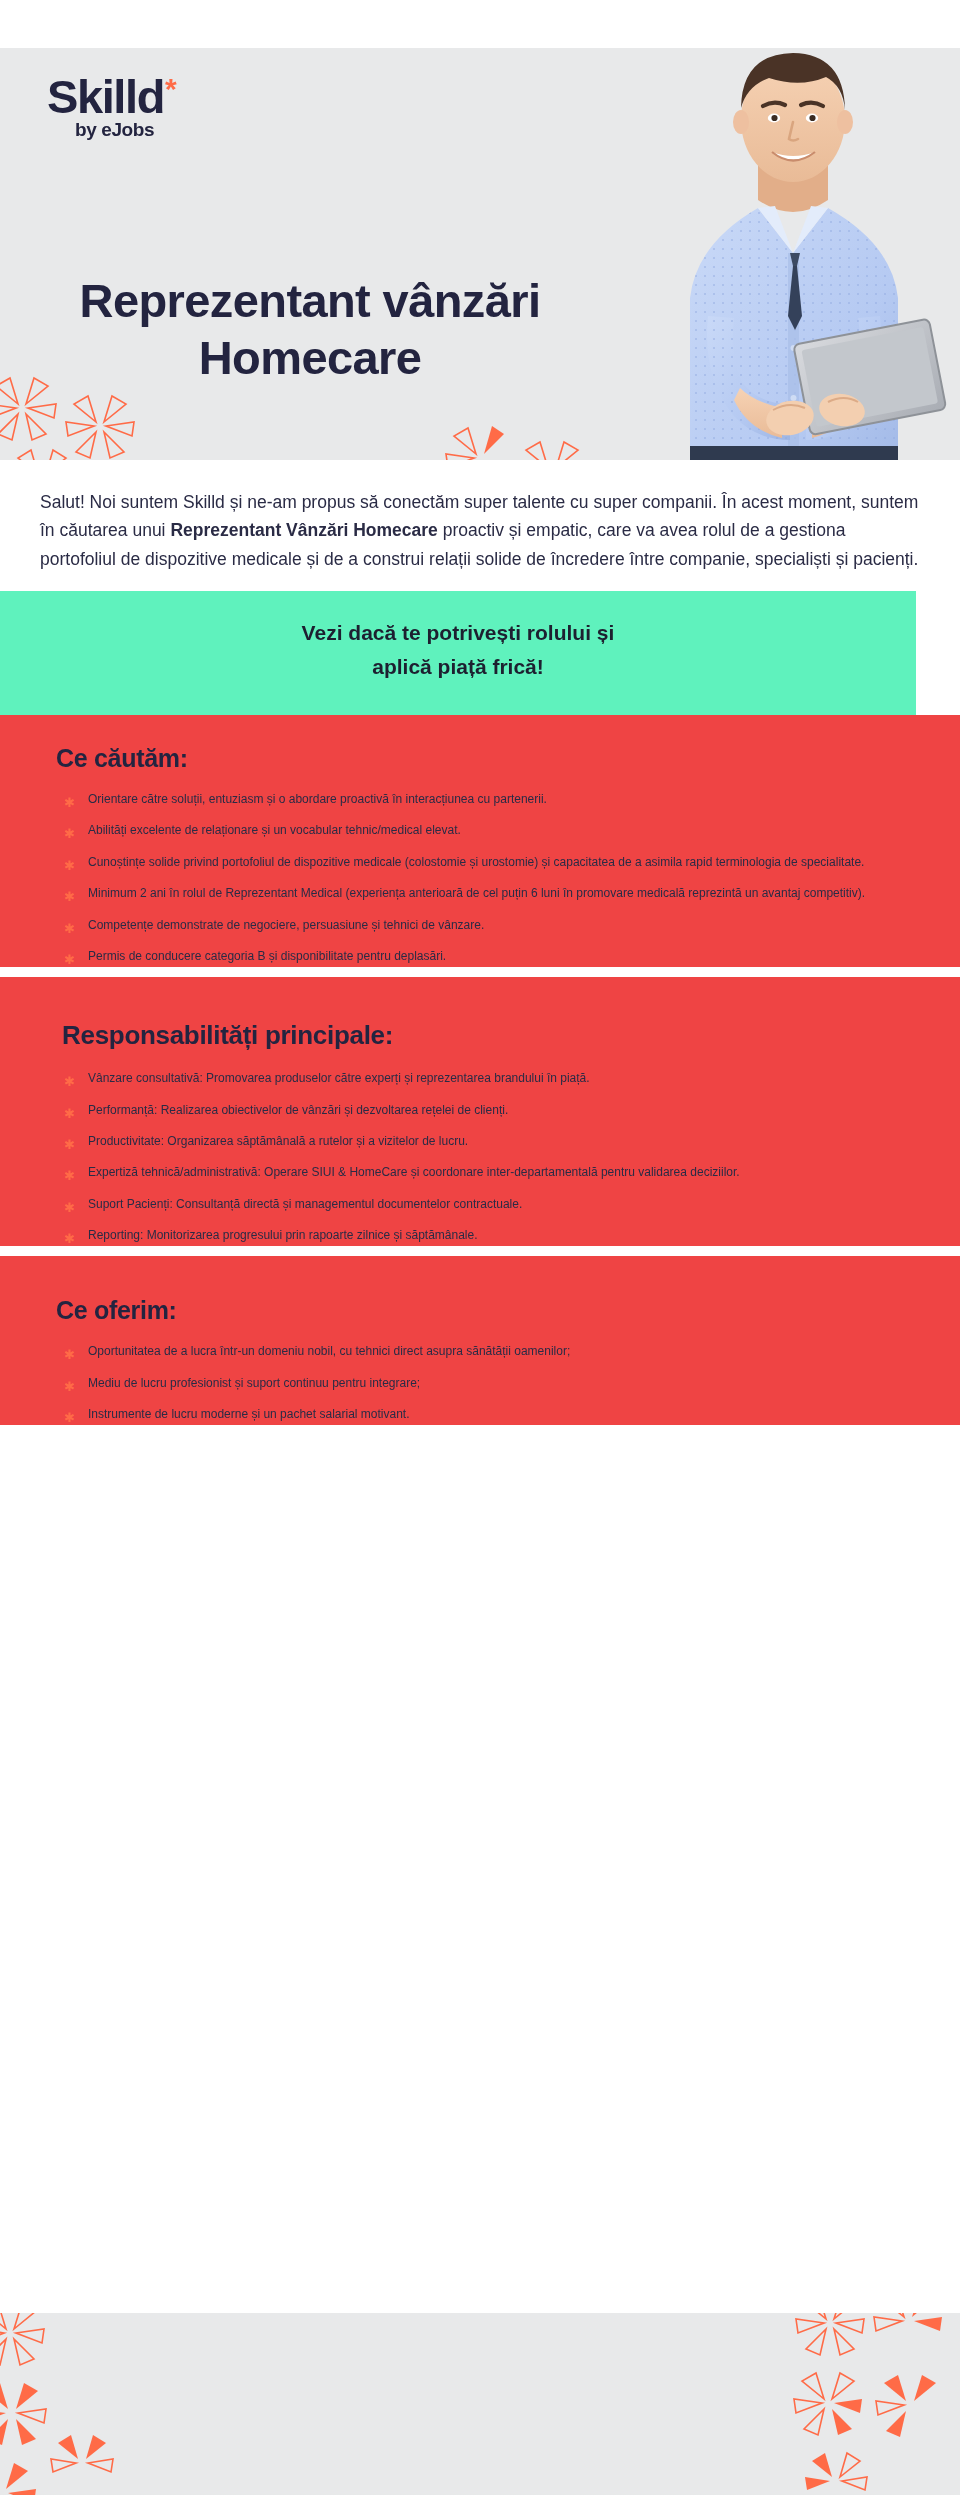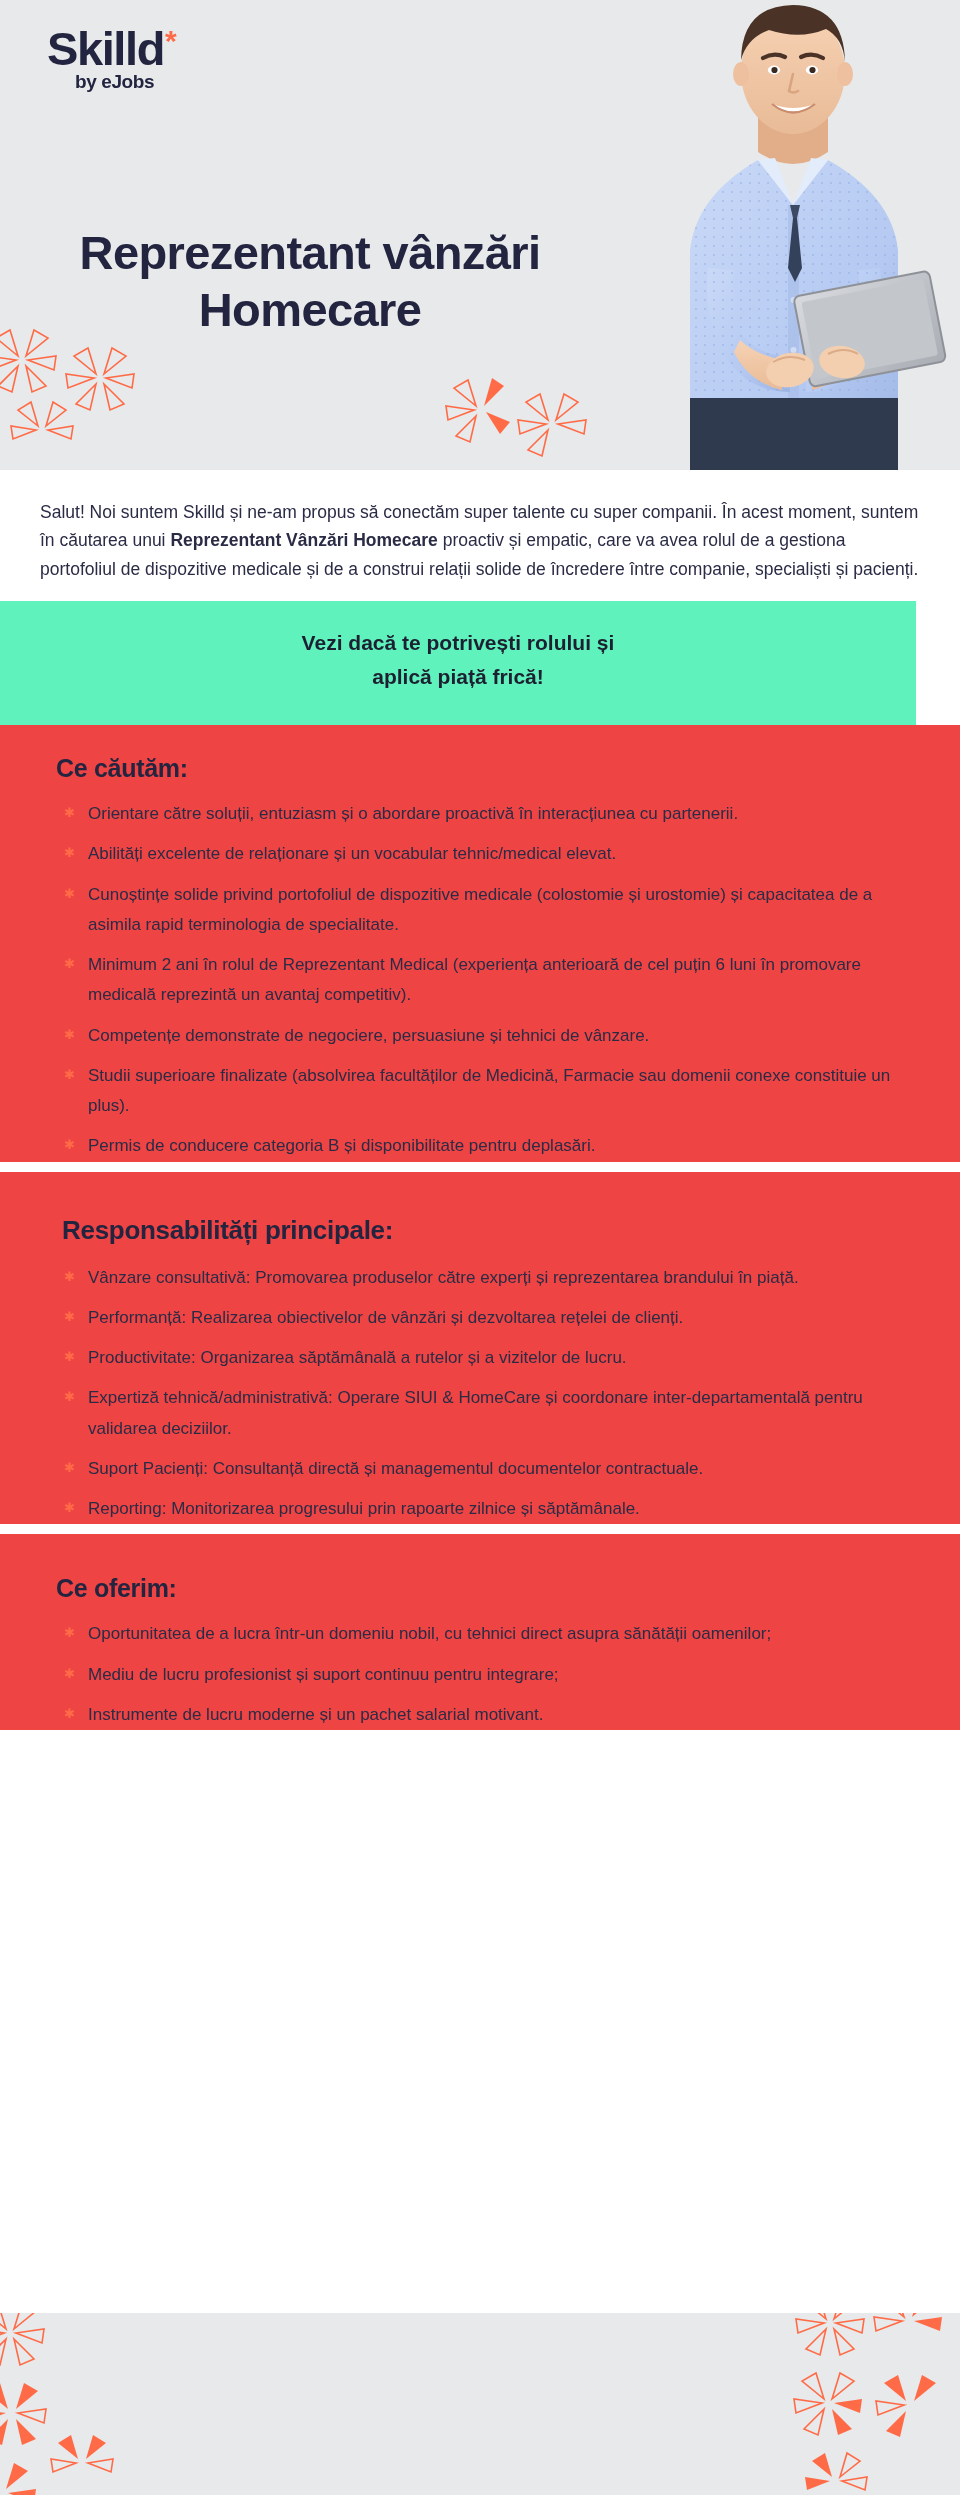--- a/index.html
+++ b/index.html
@@ -15,23 +15,24 @@
     width: 960px;
     height: 2495px;
     overflow: hidden;
     background: #ffffff;
   }
 
   
   .hero {
     position: relative;
     width: 960px;
-    height: 470px;
+    height: 412px;
     background: #e8e9ea;
     overflow: hidden;
+    margin-top: 48px;
   }
 
   .hero-photo {
     position: absolute;
     right: 0;
     top: 0;
     width: 330px;
     height: 470px;
     overflow: hidden;
   }
@@ -120,21 +121,21 @@
   }
   .sec-head.s1 { padding: 29px 0 16px 0; }
   .sec-head.s2 { padding: 43px 0 17px 6px; font-size: 26px; }
   .sec-head.s3 { padding: 40px 0 16px 0; }
 
   ul.bullets { list-style: none; padding-left: 6px; }
   ul.bullets li {
     position: relative;
     padding-left: 26px;
     margin-bottom: 10px;
-    font-size: 17px;
+    font-size: 12px;
     line-height: 1.78;
     color: #2a2b45;
   }
   ul.bullets li::before {
     content: "\2731";
     position: absolute;
     left: 2px;
     top: 2px;
     color: #ff6b47;
     font-size: 13px;
@@ -308,21 +309,20 @@
   </div>
 
   <div class="section">
     <h2 class="sec-head s1">Ce căutăm:</h2>
     <ul class="bullets">
       <li>Orientare către soluții, entuziasm și o abordare proactivă în interacțiunea cu partenerii.</li>
       <li>Abilități excelente de relaționare și un vocabular tehnic/medical elevat.</li>
       <li>Cunoștințe solide privind portofoliul de dispozitive medicale (colostomie și urostomie) și capacitatea de a asimila rapid terminologia de specialitate.</li>
       <li>Minimum 2 ani în rolul de Reprezentant Medical (experiența anterioară de cel puțin 6 luni în promovare medicală reprezintă un avantaj competitiv).</li>
       <li>Competențe demonstrate de negociere, persuasiune și tehnici de vânzare.</li>
-      <li>Studii superioare finalizate (absolvirea facultăților de Medicină, Farmacie sau domenii conexe constituie un plus).</li>
       <li>Permis de conducere categoria B și disponibilitate pentru deplasări.</li>
     </ul>
   </div>
 
   <div class="section">
     <h2 class="sec-head s2">Responsabilități principale:</h2>
     <ul class="bullets">
       <li>Vânzare consultativă: Promovarea produselor către experți și reprezentarea brandului în piață.</li>
       <li>Performanță: Realizarea obiectivelor de vânzări și dezvoltarea rețelei de clienți.</li>
       <li>Productivitate: Organizarea săptămânală a rutelor și a vizitelor de lucru.</li>

